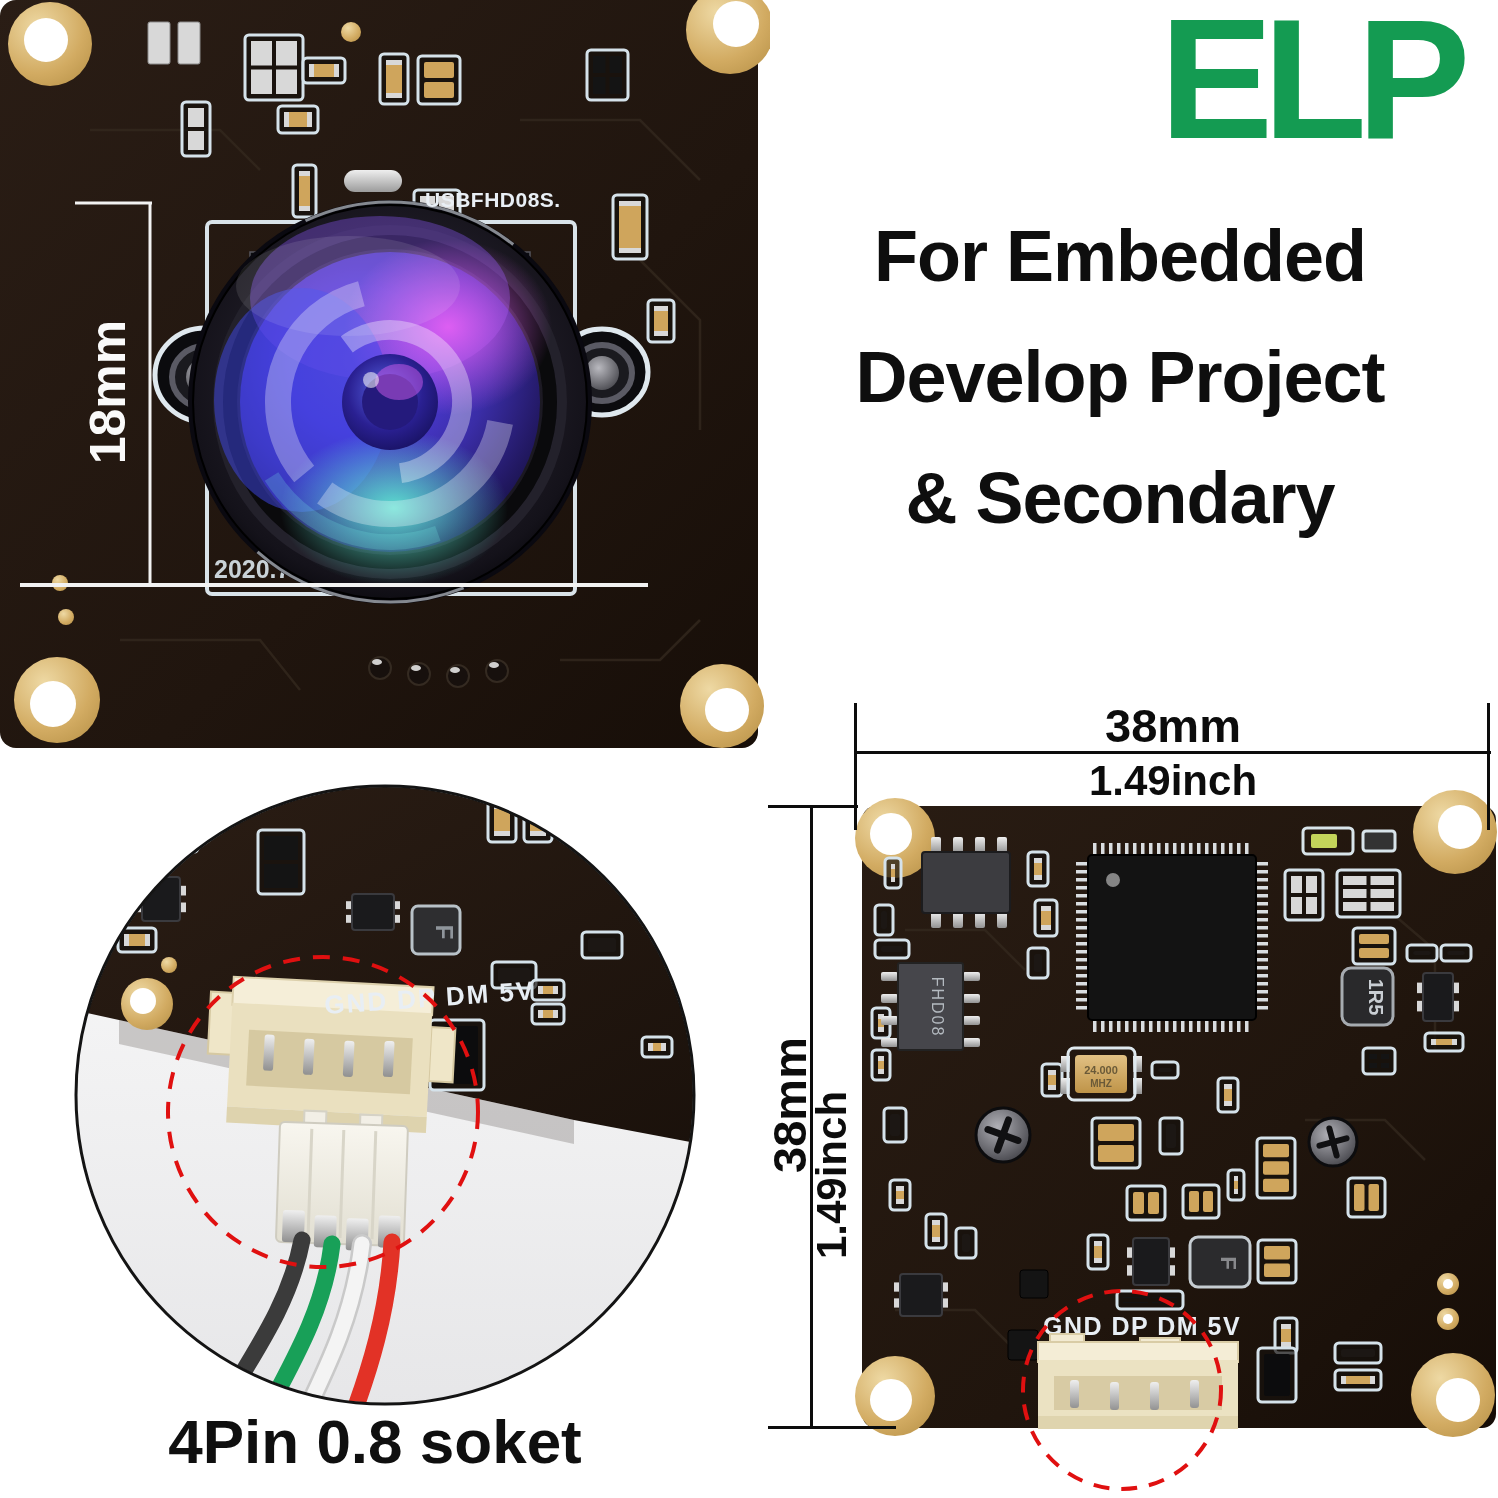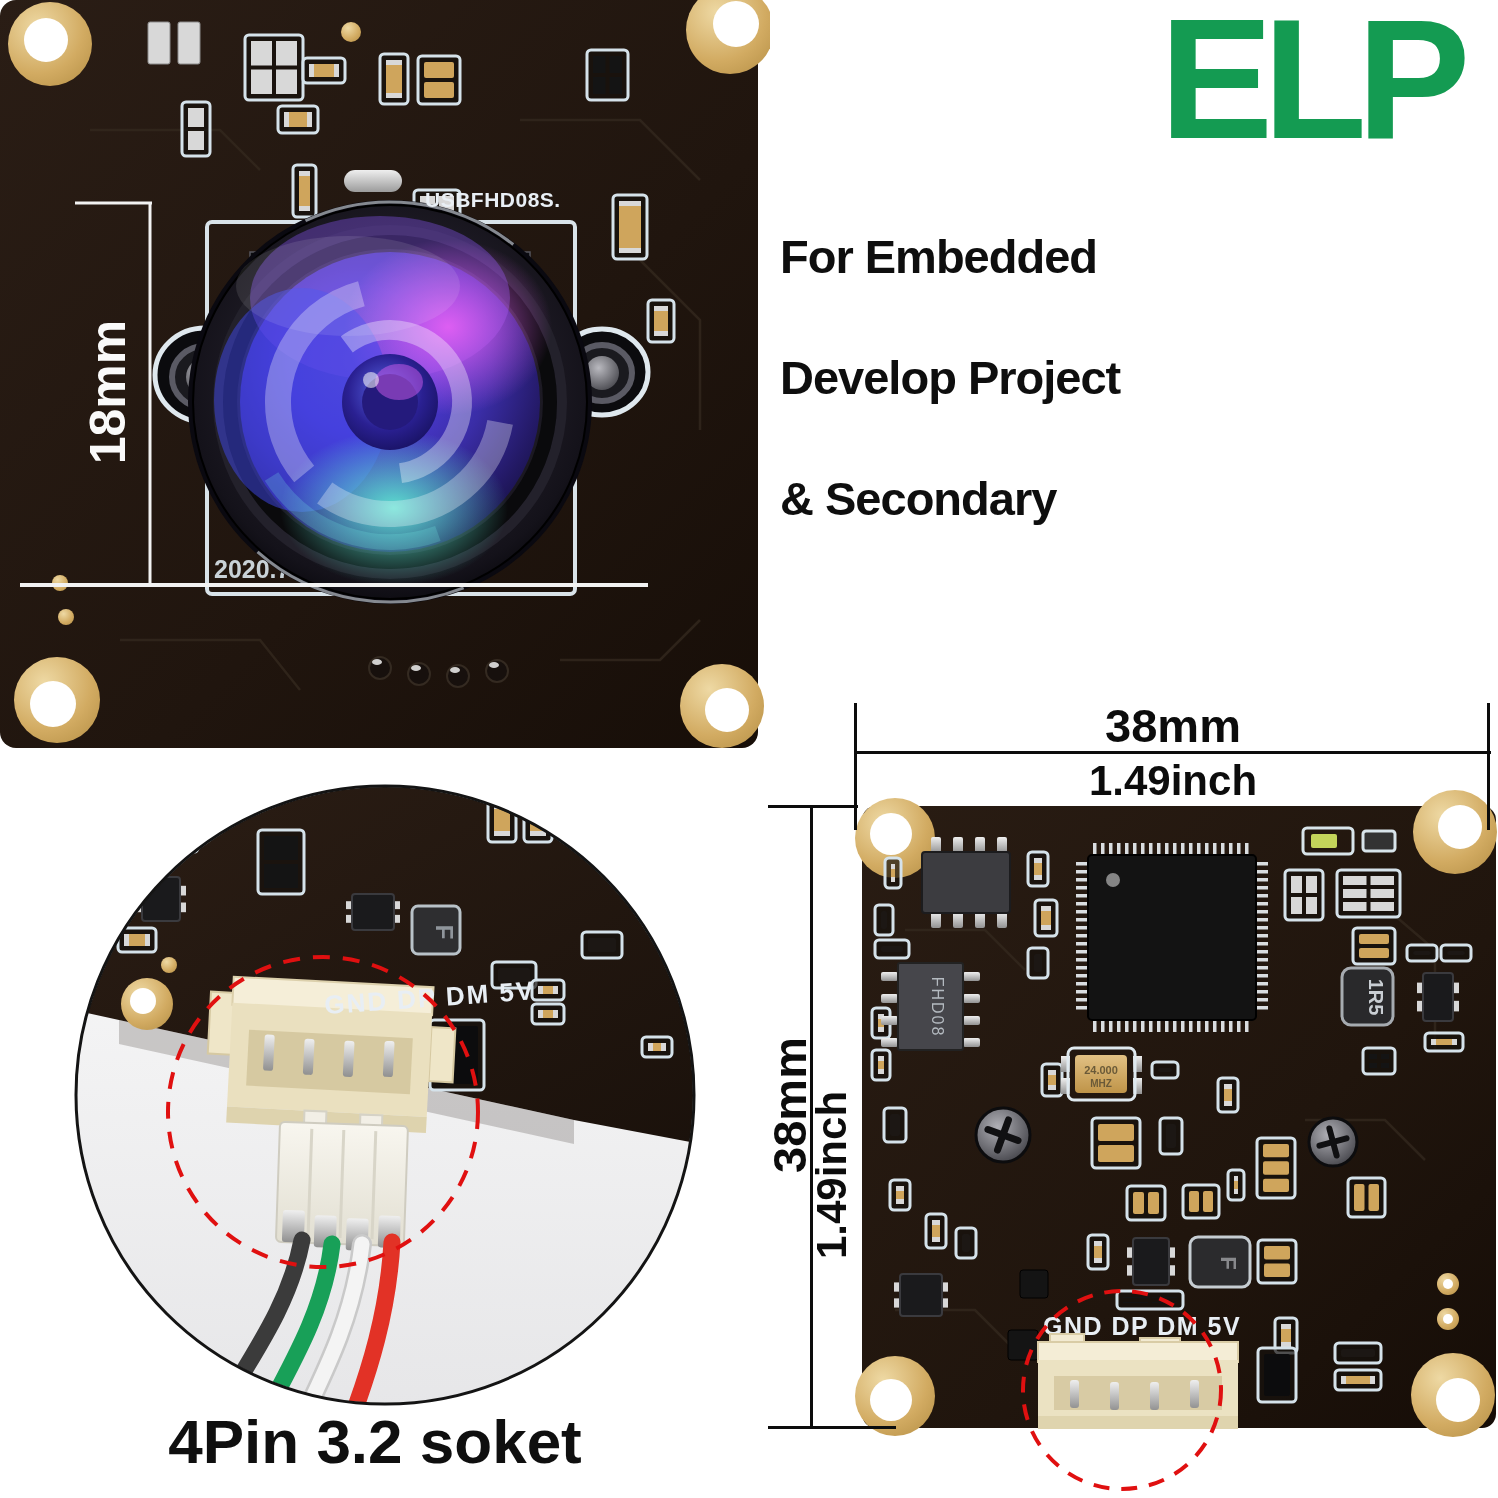--- a/index.html
+++ b/index.html
@@ -1,21 +1,21 @@
 <!DOCTYPE html>
 <html><head>
 <meta charset="utf-8">
 <style>
   html,body{margin:0;padding:0;background:#fff;}
   .stage{position:relative;width:1498px;height:1498px;background:#ffffff;overflow:hidden;
          font-family:"Liberation Sans",sans-serif;}
   .abs{position:absolute;}
   svg text{font-family:"Liberation Sans","DejaVu Sans",sans-serif;}
-  .headline{position:absolute;left:780px;top:196px;width:680px;text-align:left;
-            font-size:47px;font-weight:bold;color:#0e0e0e;line-height:121px;letter-spacing:-1px;}
+  .headline{position:absolute;left:780px;top:196px;width:680px;text-align:center;
+            font-size:72px;font-weight:bold;color:#0e0e0e;line-height:121px;letter-spacing:-1px;}
   .dimline{position:absolute;background:#0c0c0c;}
   .dimtext{position:absolute;color:#0c0c0c;font-weight:bold;text-align:center;line-height:1;}
   .rot90{transform:rotate(-90deg);transform-origin:center center;}
   .caption{position:absolute;left:95px;top:1406px;width:560px;text-align:center;
            font-size:62px;font-weight:bold;color:#0f0f0f;}
 </style>
 </head>
 <body>
 
 <div class="stage">
@@ -342,21 +342,21 @@
         <path d="M 300 462 C 292 530 268 580 240 638" stroke="#c9c9c9" stroke-width="20"></path>
         <path d="M 300 462 C 292 530 268 580 240 638" stroke="#f4f4f4" stroke-width="15"></path>
         <path d="M 330 460 C 326 530 308 588 286 646" stroke="#e23226" stroke-width="17"></path>
       </g>
 
       <circle cx="261" cy="330" r="155" fill="none" stroke-width="4" stroke-dasharray="17 13" stroke="#e01010"></circle>
     </g>
     <circle cx="323" cy="313" r="309" fill="none" stroke="#141414" stroke-width="3"></circle>
   </svg>
 
-  <div class="caption">4Pin 3.2 soket</div>
+  <div class="caption">4Pin 0.8 soket</div>
 
   <svg class="abs" style="left:745px;top:690px" width="753" height="808" viewBox="0 0 753 808">
     <defs>
       <linearGradient id="r-pcb" x1="0" y1="0" x2="1" y2="1">
         <stop offset="0" stop-color="#291c13"></stop>
           <stop offset="0.6" stop-color="#20150d"></stop>
           <stop offset="1" stop-color="#160d07"></stop>
       </linearGradient>
       <radialGradient id="r-gold" cx="0.35" cy="0.3" r="1">
         <stop offset="0" stop-color="#eed9a4"></stop>

